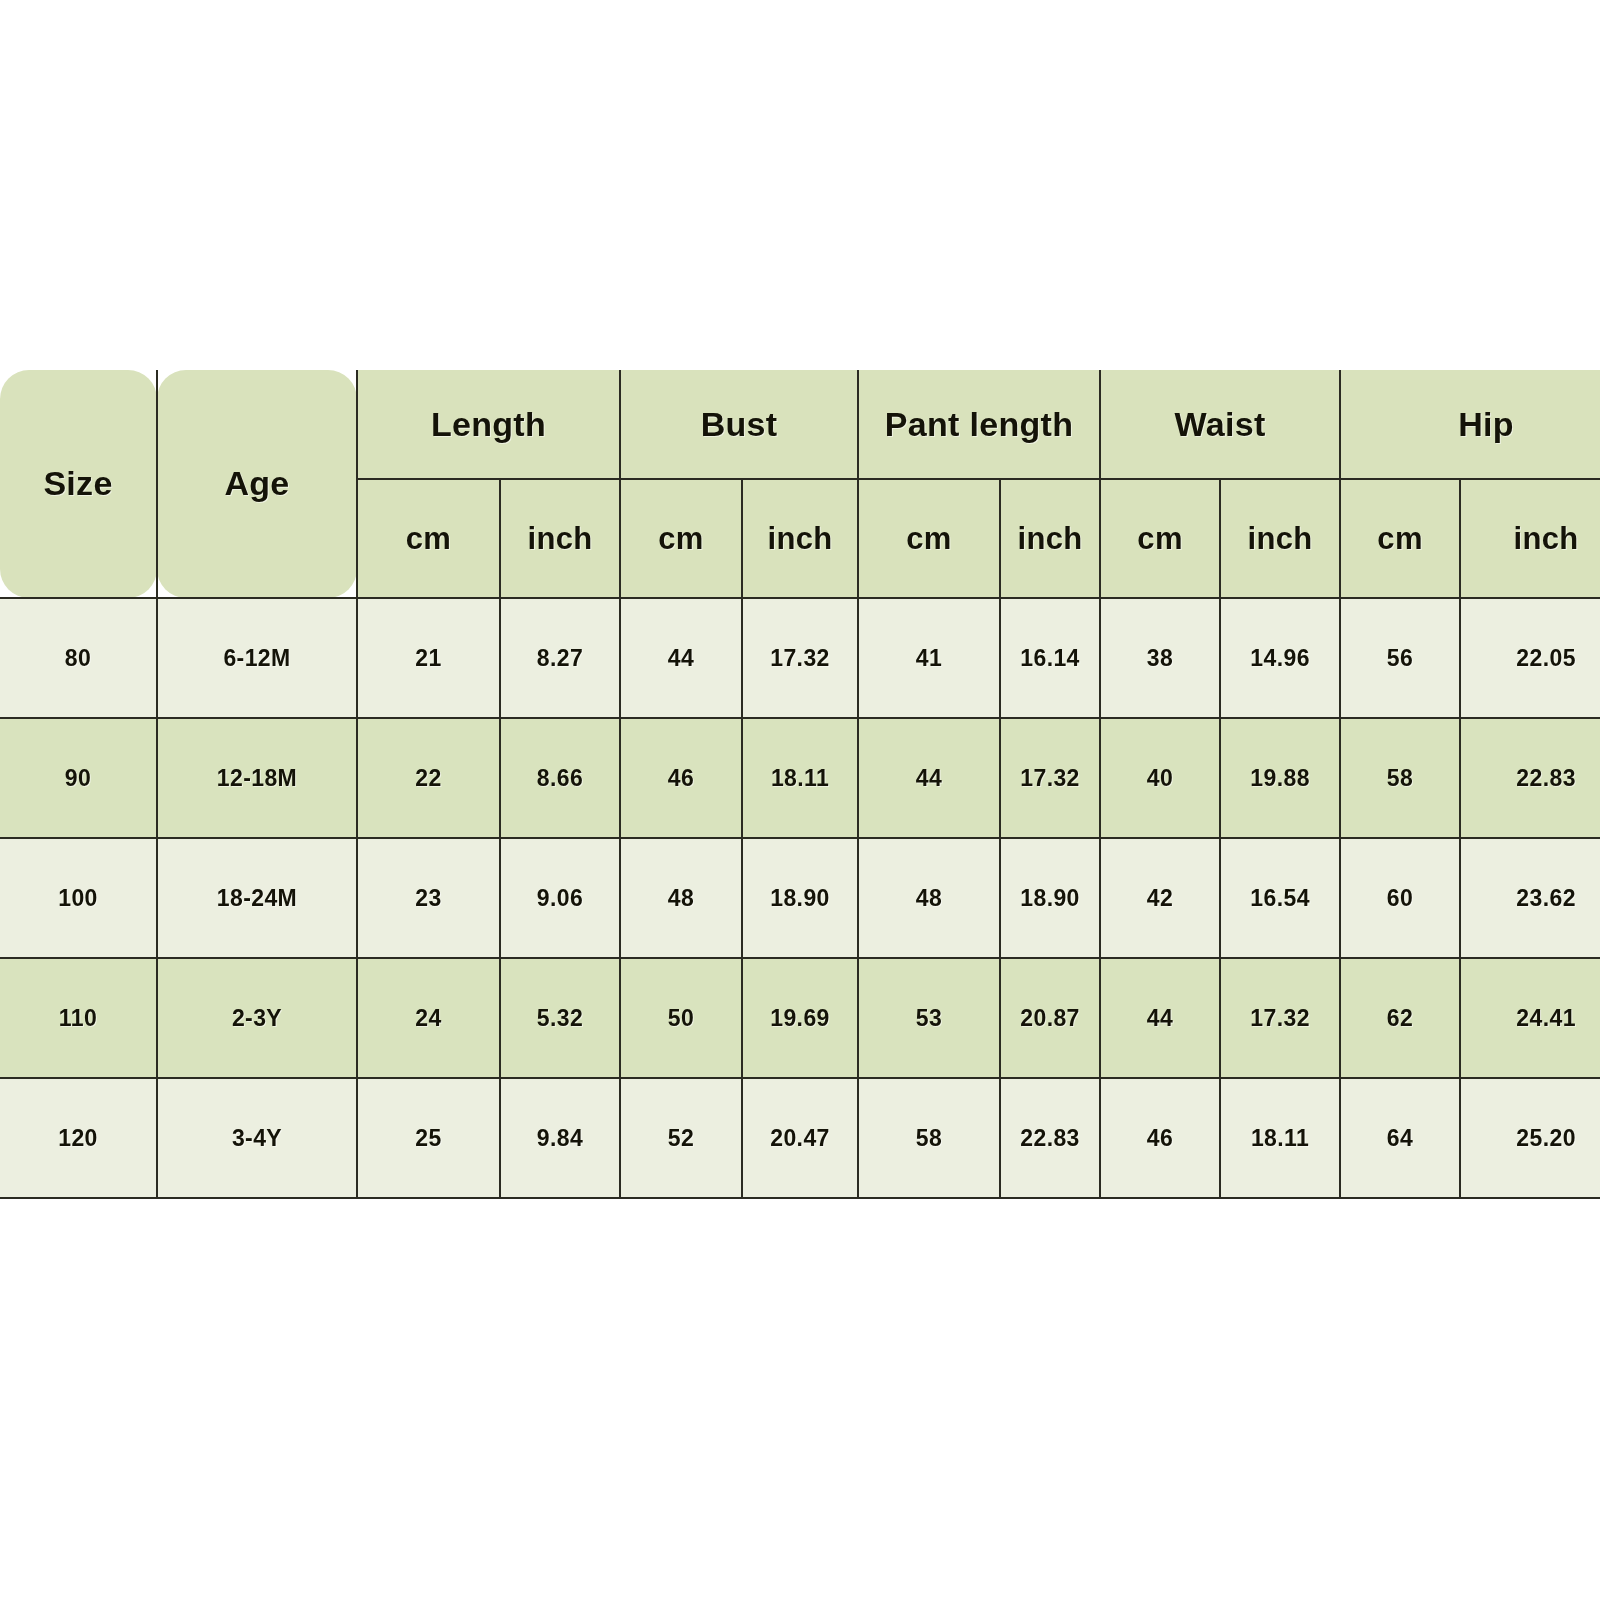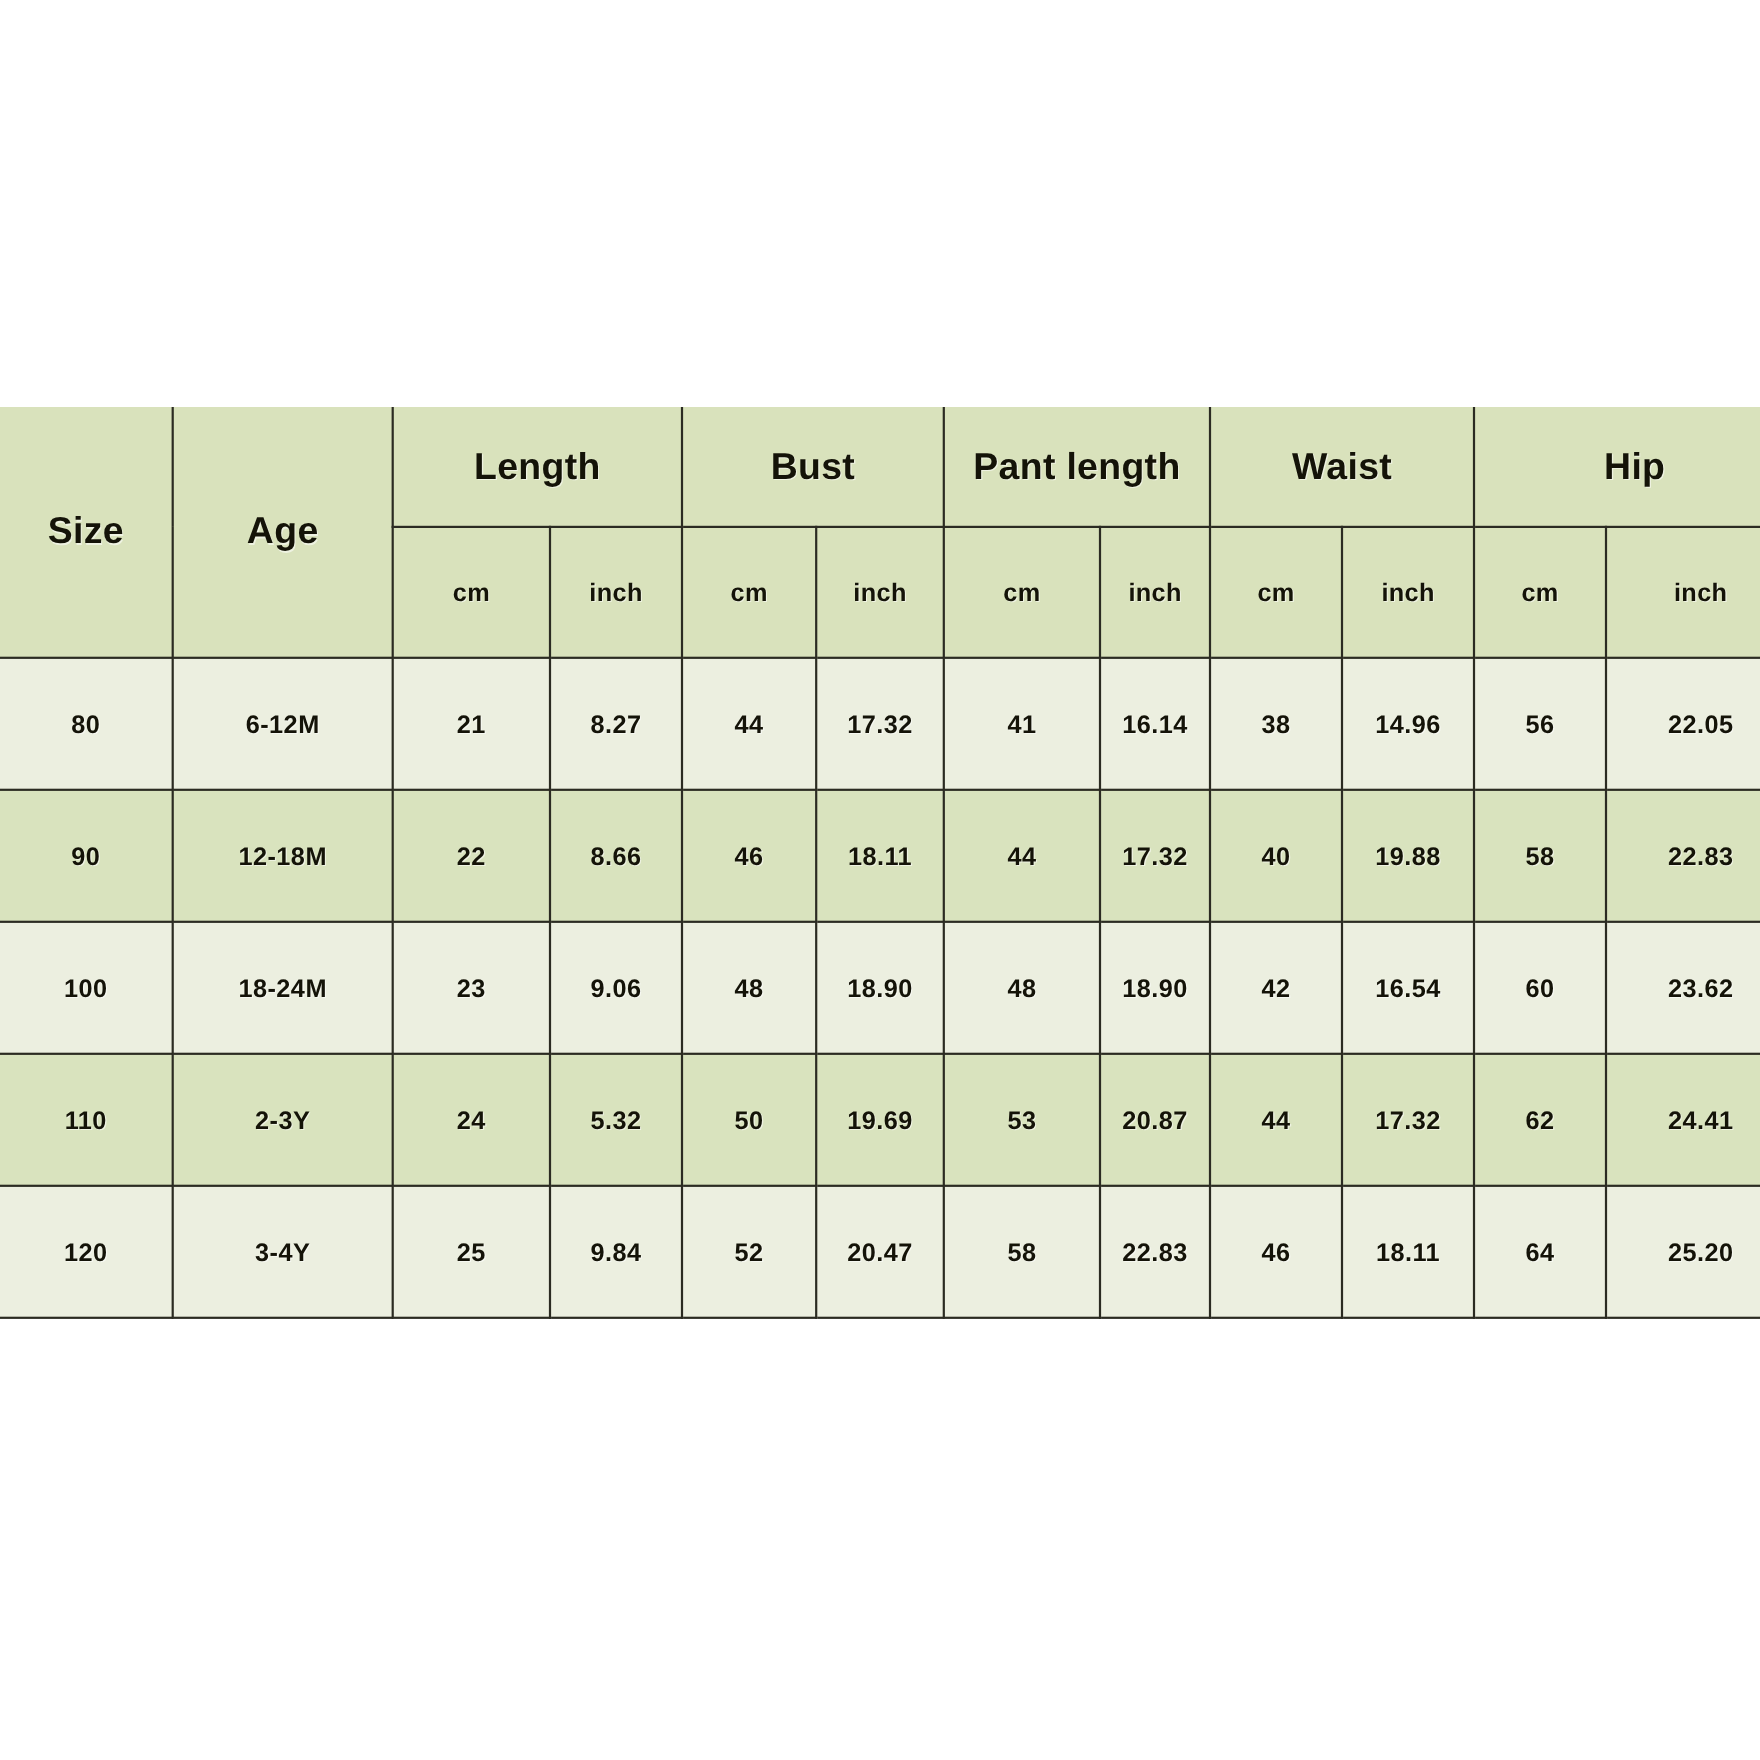--- a/index.html
+++ b/index.html
@@ -56,22 +56,22 @@
   
   table.size-chart tr > *:first-child { border-left: none; }
 
   
   .hdr {
     background: #d9e2bc;
     font-size: 34px;
     letter-spacing: 0.3px;
   }
   .hdr-group { height: 102px; margin-top: 32px; }
-  .hdr-unit  { height: 111px; font-size: 23px; }
-  .hdr-span2 { height: 228px; }
+  .hdr-unit  { height: 111px; font-size: 31px; }
+  .hdr-span2 { height: 228px; border-radius: 29px; }
 
   
   tbody tr { height: 120px; }
   tbody td {
     font-size: 23px;
     letter-spacing: 0.4px;
   }
   tbody tr.row-light td { background: #ecefe0; }
   tbody tr.row-dark  td { background: #d9e3be; text-align: center; }
 

